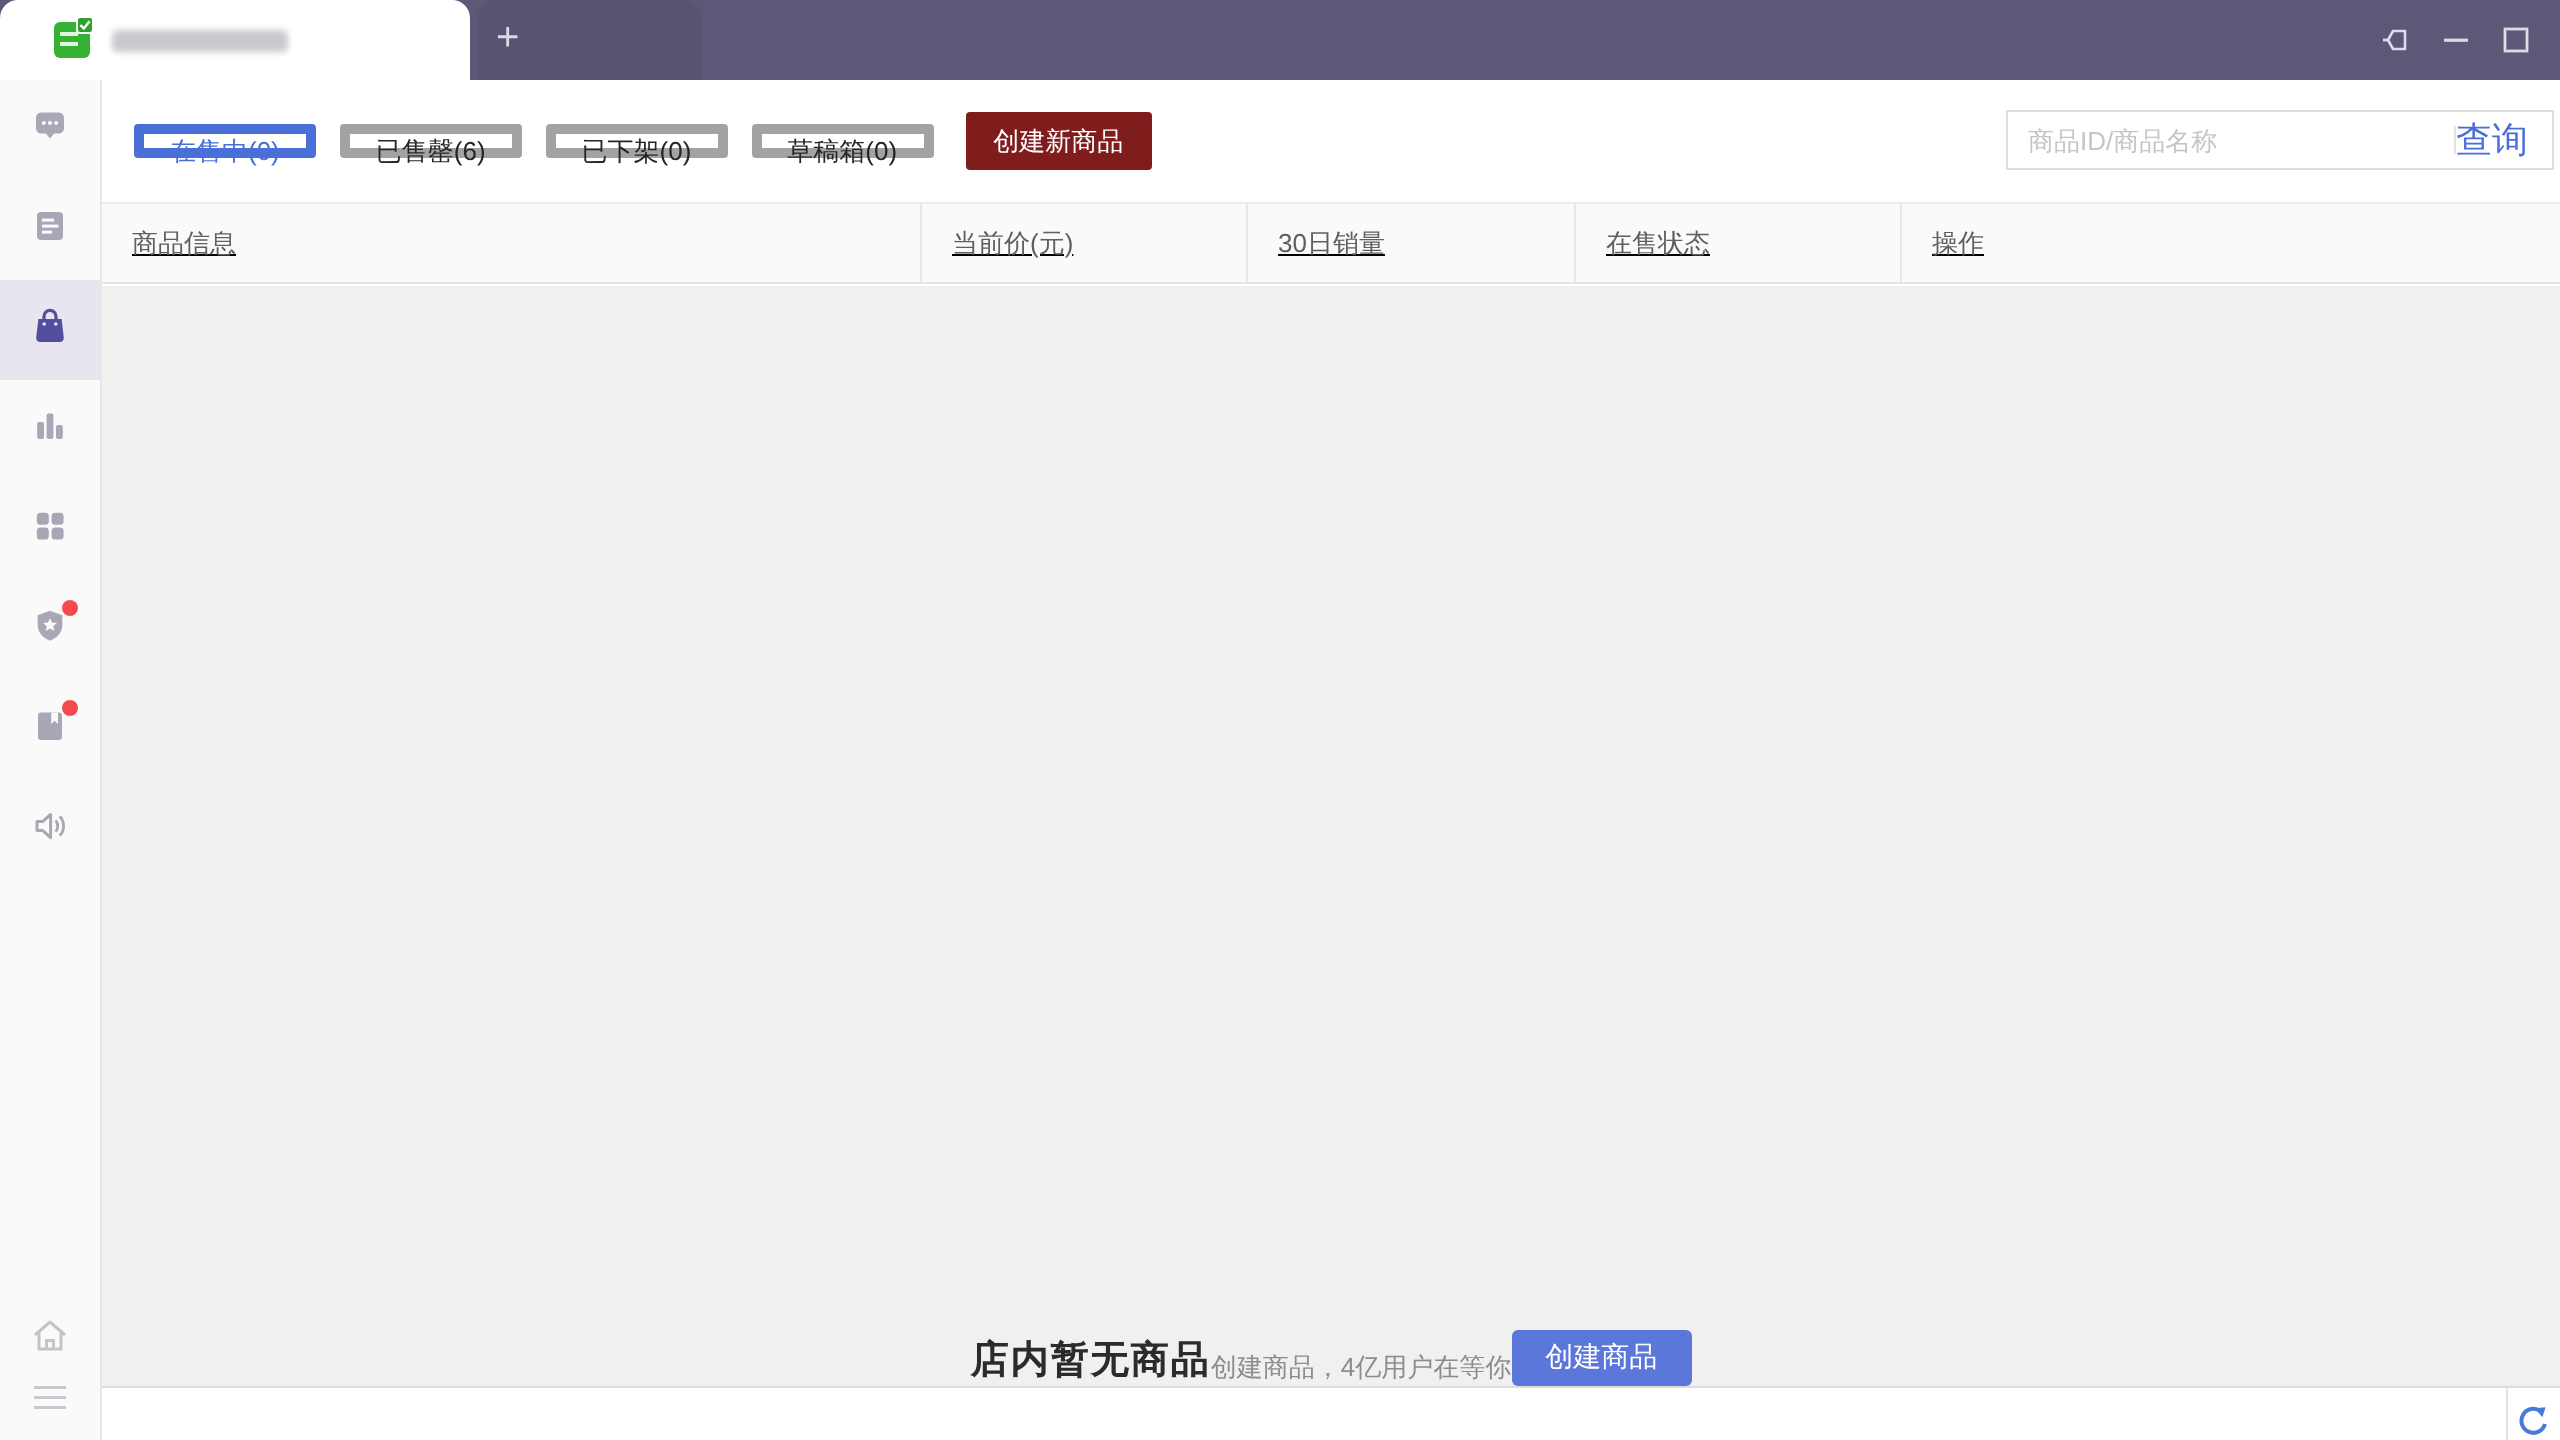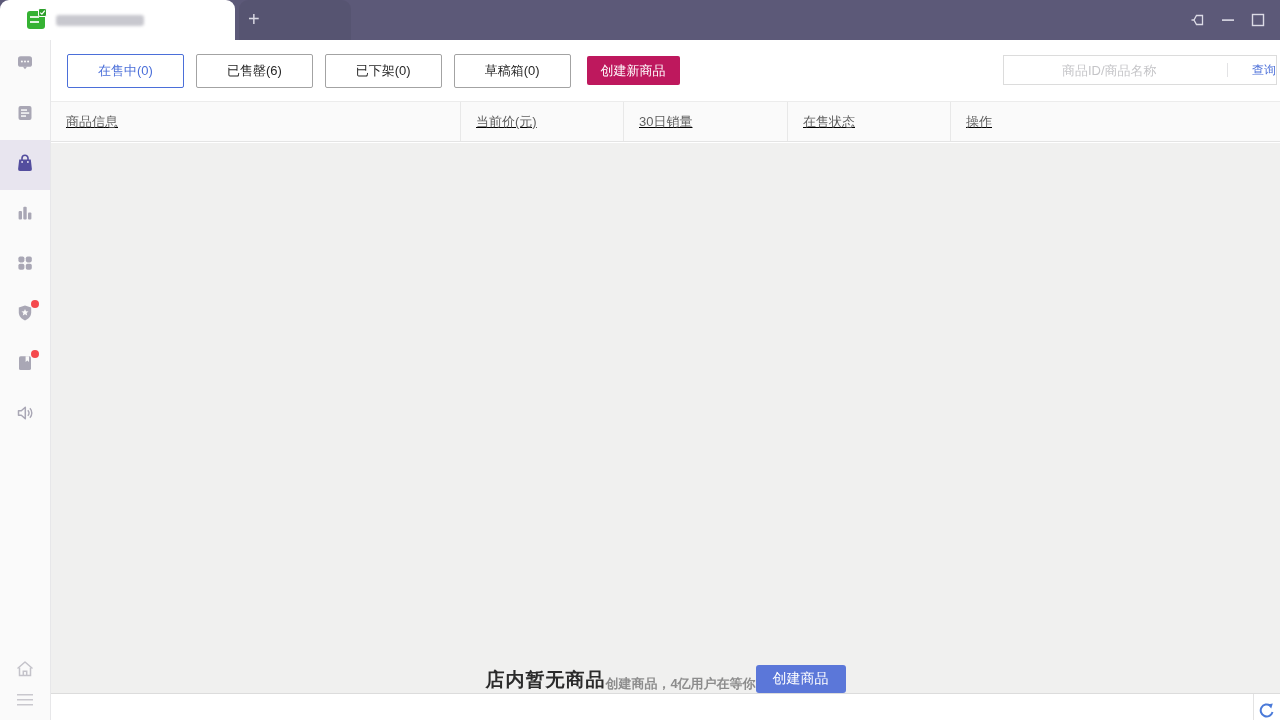--- a/index.html
+++ b/index.html
@@ -30,48 +30,48 @@
   .side-item { width:50px; height:50px; display:flex; align-items:center; justify-content:center;
          position:relative; cursor:pointer; }
   .side-item.active { background:#e8e5ef; }
   .side-badge { position:absolute; top:10px; right:11px; width:8px; height:8px; border-radius:50%; background:#f5494d; }
   .side-bottom-home { position:absolute; left:0; bottom:36px; width:50px; display:flex; justify-content:center; cursor:pointer; }
   .side-bottom-menu { position:absolute; left:0; bottom:9px; width:50px; display:flex; justify-content:center; cursor:pointer; }
 
   
   .toolbar { position:absolute; left:51px; top:40px; right:0; height:61px; background:#fff;
          display:flex; align-items:center; padding-left:16px; }
-  .filter-btn { height:34px; padding:0 30px; margin-right:12px; background:#fff;
-         border:1px solid #a3a3a3; border-radius:2px; font-size:13px; color:#262626; cursor:pointer;
+  .filter-btn { height:17px; padding:0 13px; margin-right:12px; background:#fff;
+         border:5px solid #a3a3a3; border-radius:2px; font-size:13px; color:#262626; cursor:pointer;
          font-family:inherit; }
   .filter-btn.selected { color:#4b6fd9; border-color:#4b6fd9; }
-  .create-btn { height:29px; padding:0 14px; margin-left:4px; background:#be185d; color:#fff;
+  .create-btn { height:29px; padding:0 14px; margin-left:4px; background:#7f1d1d; color:#fff;
          border:0; border-radius:2px; font-size:13px; cursor:pointer; font-family:Liberation Sans, sans-serif; }
   .search-box { position:absolute; right:3px; top:15px; width:274px; height:30px;
-         border:1px solid #dcdcdc; background:#fff; display:flex; align-items:center;padding-left:48px; }
+         border:1px solid #dcdcdc; background:#fff; display:flex; align-items:center; }
   .search-input { flex:1; height:100%; border:0; outline:0; padding:0 10px; font-size:13px; color:#333;
          font-family:inherit; min-width:0; }
   .search-input::placeholder { color:#c5c5c8; }
   .search-divider { width:1px; height:14px; background:#e3e3e5; flex:0 0 auto; }
-  .search-btn { width:48px; text-align:right; color:#4b6fd9; font-size:12px; background:none; border:0;
+  .search-btn { width:48px; text-align:left; color:#4b6fd9; font-size:18px; background:none; border:0;
          cursor:pointer; font-family:inherit; }
 
   
   .table-header { position:absolute; left:51px; top:101px; right:0; height:41px; background:#fafafa;
          border-top:1px solid #ececec; border-bottom:1px solid #e4e4e4; display:flex;text-decoration:underline; }
   .th { font-size:13px; color:#5f5f5f; line-height:39px; padding-left:15px; white-space:nowrap; overflow:hidden; }
   .th + .th { border-left:1px solid #e8e8e8; }
   .th-c1 { width:409px; } .th-c2 { width:163px; } .th-c3 { width:163px; }
   .th-c4 { width:164px; } .th-c5 { width:163px; } .th-c6 { flex:1; }
 
   
   .content { position:absolute; left:51px; top:143px; right:0; bottom:27px; background:#f0f0ef;
          display:flex; flex-direction:row; align-items:flex-end; justify-content:center; }
   .empty-title { font-size:19px; font-weight:700; color:#2b2b2b; letter-spacing:1px; }
-  .empty-subtitle { margin-top:21px; font-size:13px; color:#8c8c8c;font-weight:bold; }
+  .empty-subtitle { margin-top:21px; font-size:13px; color:#8c8c8c; }
   .empty-create-btn { margin-top:42px; height:28px; padding:0 17px; background:#5b77d9; color:#fff;
          border:0; border-radius:3px; font-size:14px; cursor:pointer; font-family:inherit; }
 
   
   .bottom-strip { position:absolute; left:51px; right:0; bottom:0; height:27px; background:#fff;
          border-top:1px solid #dcdcdc; overflow:hidden; }
   .bottom-divider { position:absolute; right:26px; top:0; width:1px; height:27px; background:#e3e3e3; }
   .refresh-wrap { position:absolute; right:3px; top:7px; width:20px; height:20px; cursor:pointer; }
 </style>
 </head>

